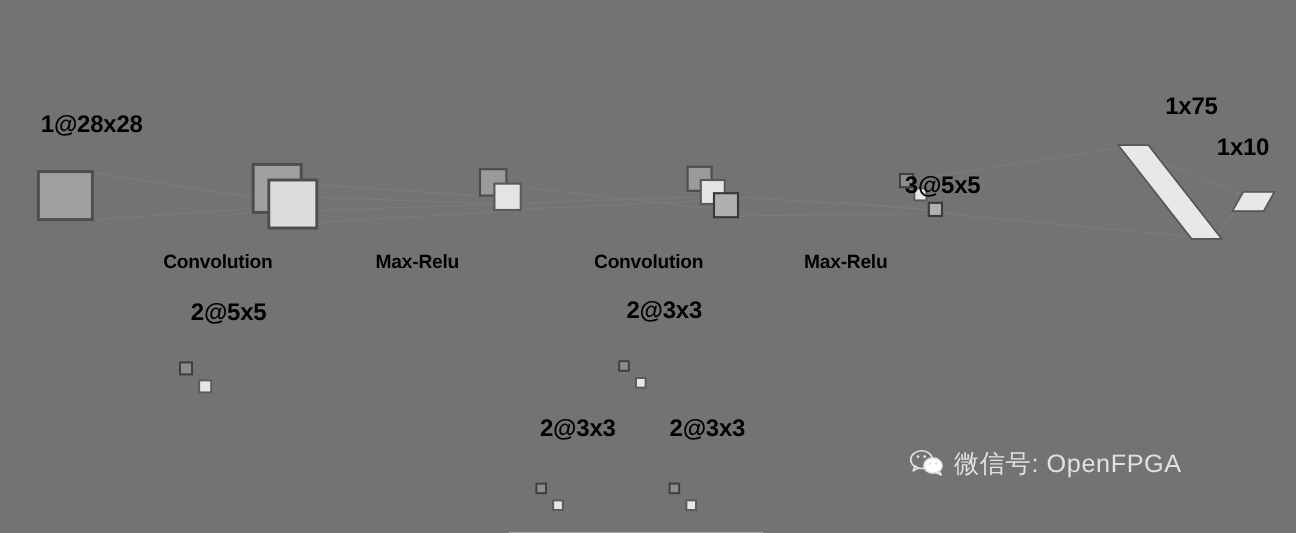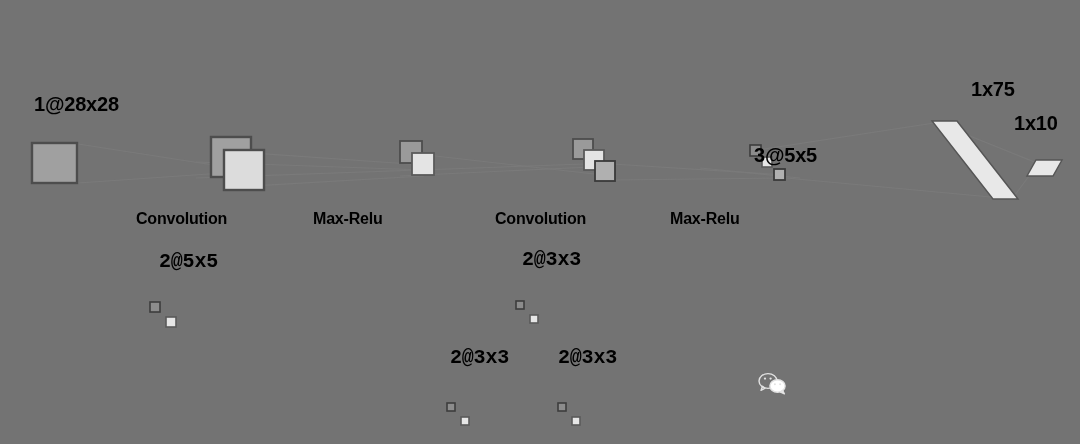--- a/index.html
+++ b/index.html
@@ -32,21 +32,20 @@
     letter-spacing: -0.2px;
   }
   .lbl-dim {
     font-size: 20px;
   }
   .lbl-op {
     font-size: 16px;
   }
   .lbl-ker {
     font-size: 20px;
-    font-family: Liberation Mono, monospace;
   }
   #watermark {
     position: absolute;
     left: 758px;
     top: 372px;
     display: flex;
     align-items: center;
     gap: 7px;
     color: #e2e2e2;
     font-size: 21px;
@@ -186,15 +185,16 @@
     <svg width="30" height="24" viewBox="0 0 30 24">
       <ellipse cx="10" cy="9" rx="9" ry="7.4" fill="none" stroke="#e2e2e2" stroke-width="1.4"></ellipse>
       <path d="M4.5 14.2 L3 18.4 L7 16.2 Z" fill="none" stroke="#e2e2e2" stroke-width="1.4" stroke-linejoin="round"></path>
       <circle cx="7" cy="6.6" r="1.15" fill="#e2e2e2"></circle>
       <circle cx="12.6" cy="6.6" r="1.15" fill="#e2e2e2"></circle>
       <ellipse cx="19.5" cy="14" rx="7.6" ry="6.2" fill="#ffffff" stroke="#e2e2e2" stroke-width="1.4"></ellipse>
       <path d="M24.5 18.4 L26.4 21.8 L22.6 20.2 Z" fill="#ffffff" stroke="#e2e2e2" stroke-width="1.4" stroke-linejoin="round"></path>
       <circle cx="16.9" cy="12.2" r="1" fill="#e2e2e2"></circle>
       <circle cx="22.1" cy="12.2" r="1" fill="#e2e2e2"></circle>
     </svg>
+    <span class="wm-text">微信号: OpenFPGA</span>
   </div>
 
 </div>
 
 </body></html>

